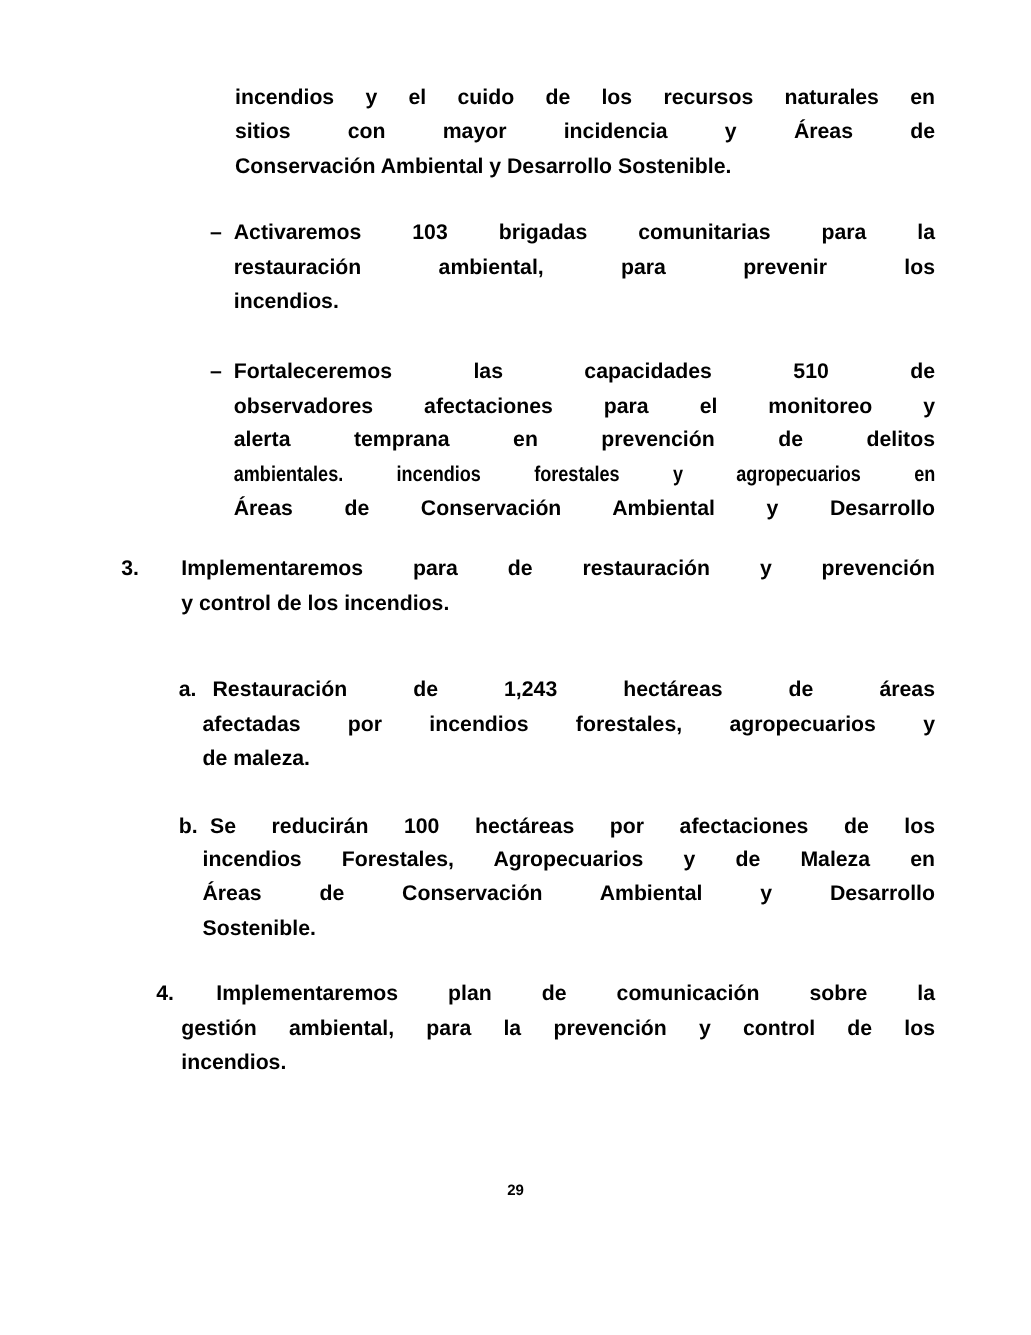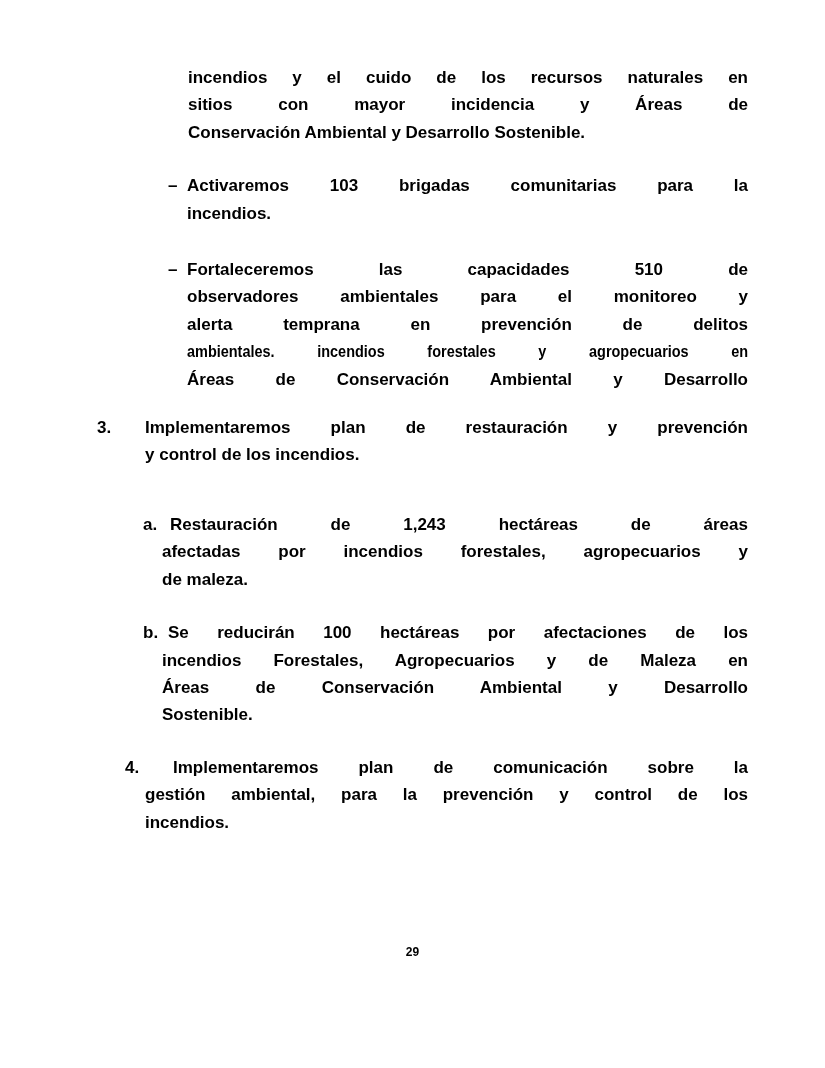--- a/index.html
+++ b/index.html
@@ -78,35 +78,36 @@
 
   <div class="para" id="intro">
     <div class="line">incendios y el cuido de los recursos naturales en</div>
     <div class="line">sitios con mayor incidencia y Áreas de</div>
     <div class="line last">Conservación Ambiental y Desarrollo Sostenible.</div>
   </div>
 
   <div class="para" id="bullet1">
     <span class="marker">–</span>
     <div class="line">Activaremos 103 brigadas comunitarias para la</div>
+    <div class="line">restauración ambiental, para prevenir los</div>
     <div class="line last">incendios.</div>
   </div>
 
   <div class="para" id="bullet2">
     <span class="marker">–</span>
     <div class="line">Fortaleceremos las capacidades 510 de</div>
-    <div class="line">observadores ambientales para el monitoreo y</div>
+    <div class="line">observadores afectaciones para el monitoreo y</div>
     <div class="line">alerta temprana en prevención de delitos</div>
     <div class="line cond">ambientales. incendios forestales y agropecuarios en</div>
     <div class="line">Áreas de Conservación Ambiental y Desarrollo</div>
   </div>
 
   <div class="para" id="item3">
     <span class="marker">3.</span>
-    <div class="line first">Implementaremos plan de restauración y prevención</div>
+    <div class="line first">Implementaremos para de restauración y prevención</div>
     <div class="line last">y control de los incendios.</div>
   </div>
 
   <div class="para" id="item3a">
     <span class="marker">a.</span>
     <div class="line first">Restauración de 1,243 hectáreas de áreas</div>
     <div class="line">afectadas por incendios forestales, agropecuarios y</div>
     <div class="line last">de maleza.</div>
   </div>
 

